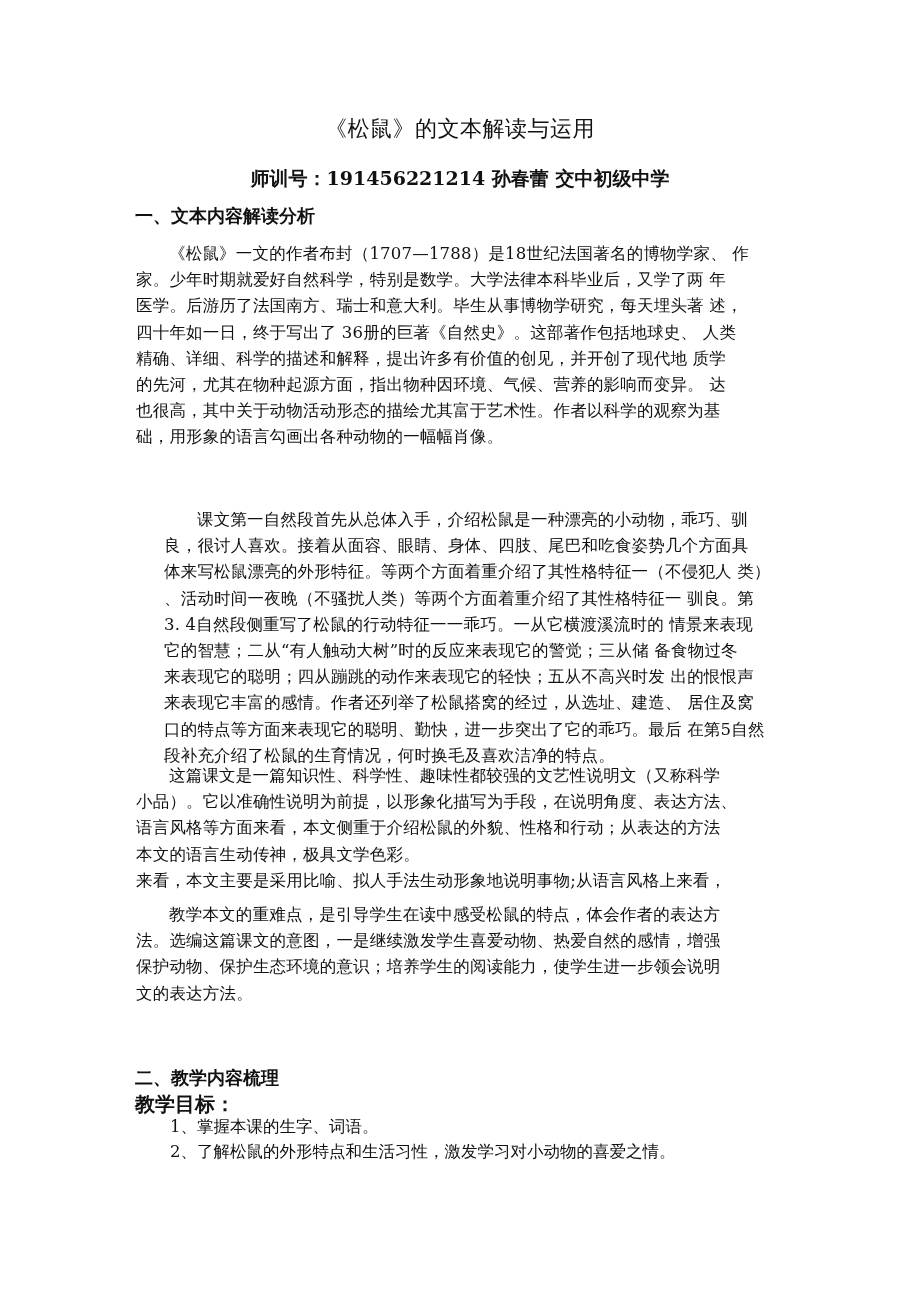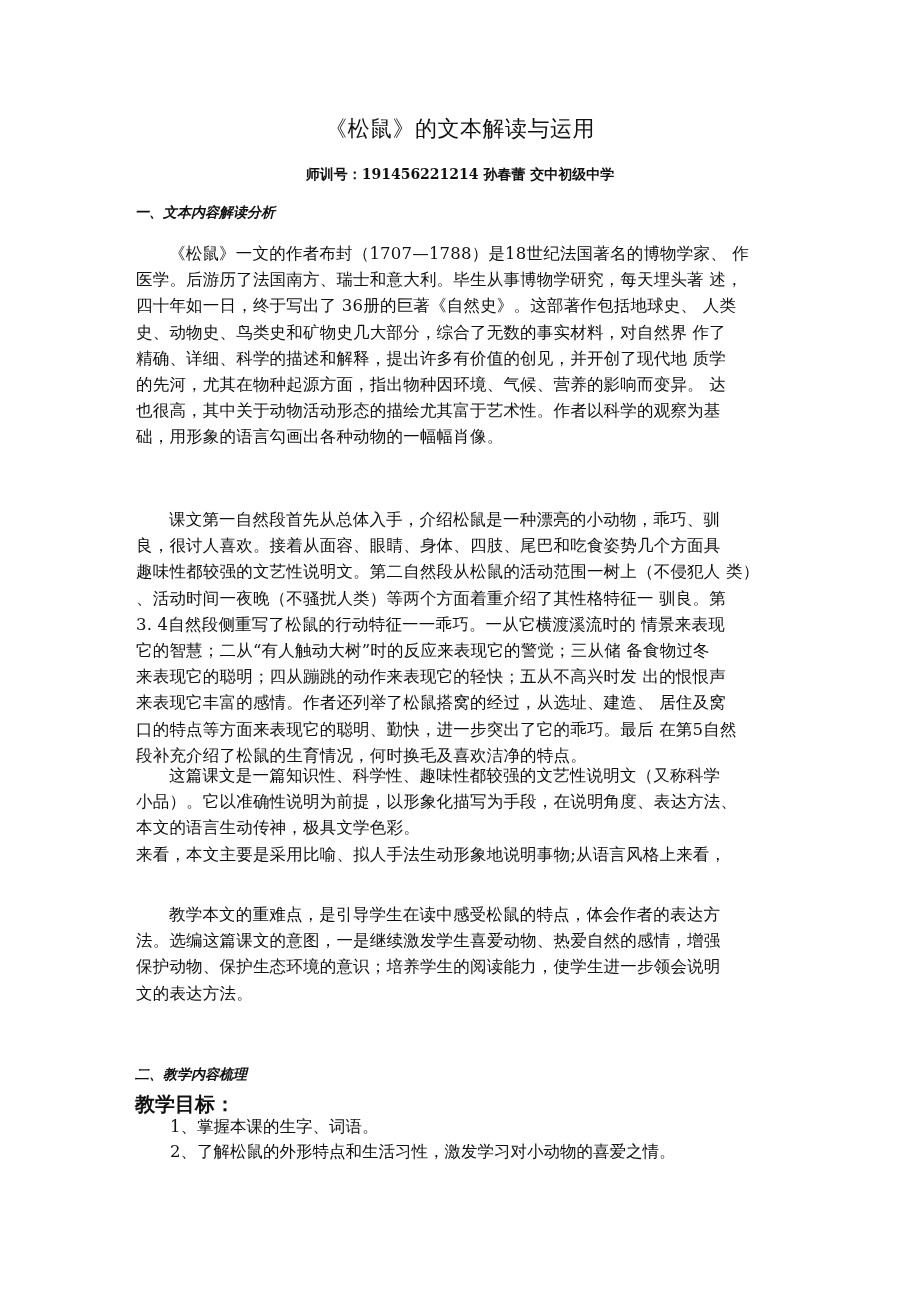--- a/index.html
+++ b/index.html
@@ -2,23 +2,23 @@
 <html><head>
 <meta charset="utf-8">
 <style>
   html, body { margin: 0; padding: 0; background: #ffffff; }
   body { width: 920px; height: 1302px; position: relative; overflow: hidden;
          font-family: "DejaVu Serif", "Liberation Serif", serif; color: #111; }
   .page { position: absolute; left: 0; top: 0; width: 920px; height: 1191px; }
   .title { position: absolute; top: 114px; left: 0; width: 920px; text-align: center;
            font-size: 22px; font-weight: normal; letter-spacing: 0.5px; }
   .subtitle { position: absolute; top: 166px; left: 0; width: 920px; text-align: center;
-              font-size: 14px; font-weight: bold; }
-  .h1 { position: absolute; left: 135px; font-size: 14px; font-weight: bold;
-        font-family: "DejaVu Sans", "Liberation Sans", sans-serif; font-style: italic; }
+              font-size: 19px; font-weight: bold; }
+  .h1 { position: absolute; left: 135px; font-size: 18px; font-weight: bold;
+        font-family: "DejaVu Sans", "Liberation Sans", sans-serif; }
   .para { position: absolute; left: 136px; width: 670px; font-size: 16.5px; line-height: 26.2px;
           text-align: justify; text-indent: 33px; margin: 0; letter-spacing: 0.2px; }
   .line { display: block; white-space: nowrap; }
   .line.first { text-indent: 33px; }
   .para.lined { text-indent: 0; }
   .list-item { position: absolute; left: 170px; font-size: 16.5px; white-space: nowrap; }
   .sub-h { position: absolute; left: 135px; font-size: 20px; font-weight: bold;
            font-family: Liberation Serif, serif; }
 </style>
 </head>
@@ -26,45 +26,46 @@
 
 <div class="page">
 
   <div class="title">《松鼠》的文本解读与运用</div>
   <div class="subtitle">师训号：191456221214 孙春蕾  交中初级中学</div>
 
   <div class="h1" style="top:204px;">一、文本内容解读分析</div>
 
   <div class="para lined" style="top:241px;">
     <span class="line first">《松鼠》一文的作者布封（1707—1788）是18世纪法国著名的博物学家、 作</span>
+    <span class="line">家。少年时期就爱好自然科学，特别是数学。大学法律本科毕业后，又学了两  年</span>
     <span class="line">医学。后游历了法国南方、瑞士和意大利。毕生从事博物学研究，每天埋头著 述，</span>
     <span class="line">四十年如一日，终于写出了 36册的巨著《自然史》。这部著作包括地球史、 人类</span>
-    <span class="line">史、动物史、鸟类史和矿物史几大部分，综合了无数的事实材料，对自然界  作了</span>
     <span class="line">精确、详细、科学的描述和解释，提出许多有价值的创见，并开创了现代地  质学</span>
     <span class="line">的先河，尤其在物种起源方面，指出物种因环境、气候、营养的影响而变异。  达</span>
     <span class="line">也很高，其中关于动物活动形态的描绘尤其富于艺术性。作者以科学的观察为基</span>
     <span class="line">础，用形象的语言勾画出各种动物的一幅幅肖像。</span>
   </div>
 
-  <div class="para lined" style="top:507px;">
+  <div class="para lined" style="top:507px;margin-left:28px;">
     <span class="line first">课文第一自然段首先从总体入手，介绍松鼠是一种漂亮的小动物，乖巧、驯</span>
     <span class="line">良，很讨人喜欢。接着从面容、眼睛、身体、四肢、尾巴和吃食姿势几个方面具</span>
-    <span class="line">趣味性都较强的文艺性说明文。第二自然段从松鼠的活动范围一树上（不侵犯人 类）</span>
+    <span class="line">体来写松鼠漂亮的外形特征。等两个方面着重介绍了其性格特征一（不侵犯人 类）</span>
     <span class="line">、活动时间一夜晚（不骚扰人类）等两个方面着重介绍了其性格特征一  驯良。第</span>
     <span class="line">3. 4自然段侧重写了松鼠的行动特征一一乖巧。一从它横渡溪流时的 情景来表现</span>
     <span class="line">它的智慧；二从“有人触动大树”时的反应来表现它的警觉；三从储  备食物过冬</span>
     <span class="line">来表现它的聪明；四从蹦跳的动作来表现它的轻快；五从不高兴时发  出的恨恨声</span>
     <span class="line">来表现它丰富的感情。作者还列举了松鼠搭窝的经过，从选址、建造、  居住及窝</span>
     <span class="line">口的特点等方面来表现它的聪明、勤快，进一步突出了它的乖巧。最后 在第5自然</span>
     <span class="line">段补充介绍了松鼠的生育情况，何时换毛及喜欢洁净的特点。</span>
   </div>
 
   <div class="para lined" style="top:763px;">
     <span class="line first">这篇课文是一篇知识性、科学性、趣味性都较强的文艺性说明文（又称科学</span>
     <span class="line">小品）。它以准确性说明为前提，以形象化描写为手段，在说明角度、表达方法、</span>
+    <span class="line">语言风格等方面来看，本文侧重于介绍松鼠的外貌、性格和行动；从表达的方法</span>
     <span class="line">本文的语言生动传神，极具文学色彩。</span>
     <span class="line">来看，本文主要是采用比喻、拟人手法生动形象地说明事物;从语言风格上来看，</span>
   </div>
 
   <div class="para lined" style="top:902px;">
     <span class="line first">教学本文的重难点，是引导学生在读中感受松鼠的特点，体会作者的表达方</span>
     <span class="line">法。选编这篇课文的意图，一是继续激发学生喜爱动物、热爱自然的感情，增强</span>
     <span class="line">保护动物、保护生态环境的意识；培养学生的阅读能力，使学生进一步领会说明</span>
     <span class="line">文的表达方法。</span>
   </div>

